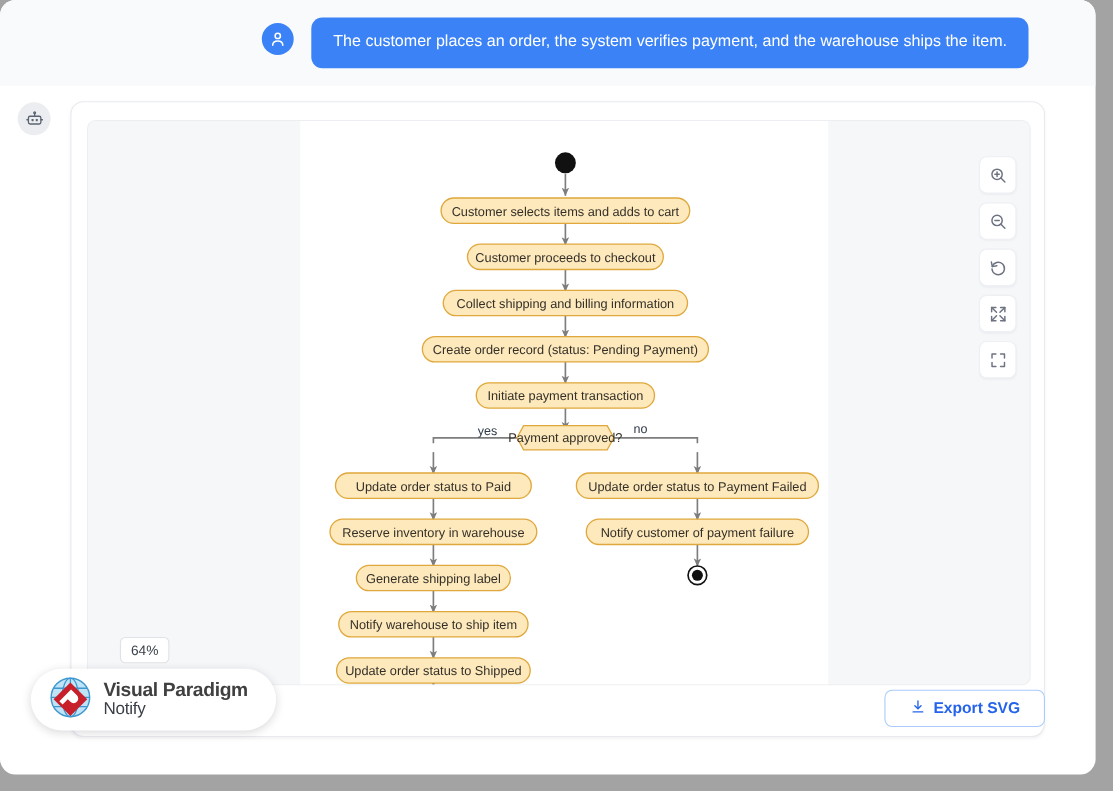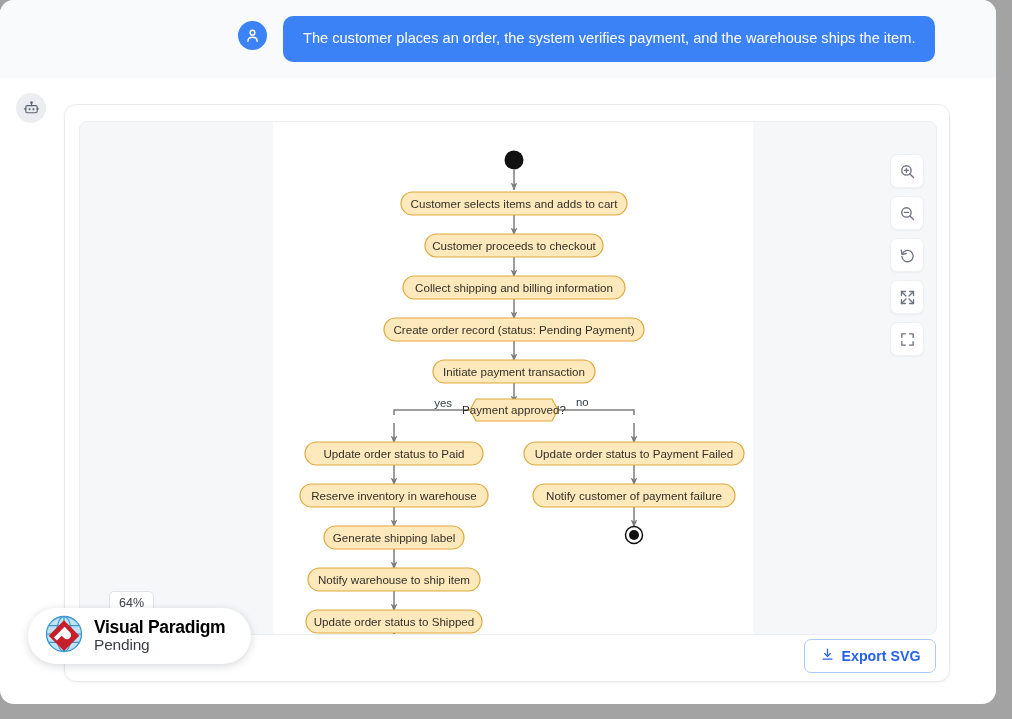--- a/index.html
+++ b/index.html
@@ -59,21 +59,21 @@
     left: 16px; top: 93px;
     width: 30px; height: 30px;
     border-radius: 50%;
     background: #ebedf0;
     display: flex; align-items: center; justify-content: center;
   }
 
   
   #diagram-card {
     position: absolute;
-    left: 64px; top: 104px;
+    left: 64px; top: 92px;
     width: 886px; height: 578px;
     background: #ffffff;
     border: 1px solid #e8eaee;
     border-radius: 12px;
     box-shadow: 0 1px 3px rgba(16,24,40,0.05);
   }
   #canvas-wrap {
     position: absolute;
     left: 14px; top: 16px;
     width: 858px; height: 514px;
@@ -124,21 +124,21 @@
     font-size: 12.5px;
     color: #3a4049;
     text-align: center;
     cursor: pointer;
   }
 
   
   #export-btn {
     position: absolute;
     left: 739px; top: 534px;
-    width: 132px; height: 34px;
+    width: 146px; height: 34px;
     border: 1px solid #a9cbfb;
     border-radius: 7px;
     background: #ffffff;
     color: #2563eb;
     font-size: 14.2px;
     font-weight: bold;
     display: flex; align-items: center; justify-content: center;
     gap: 7px;
     cursor: pointer;
   }
@@ -150,21 +150,21 @@
     height: 56px;
     padding: 0 26px 0 16px;
     background: #ffffff;
     border-radius: 28px;
     box-shadow: 0 2px 9px rgba(16,24,40,0.17);
     display: flex; align-items: center; gap: 10px;
     z-index: 5;
   }
   #wm-text { line-height: 1.02; }
   #wm-line1 {
-    font-size: 17.5px; font-weight: bold; color: #000000;
+    font-size: 17.5px; font-weight: bold; color: #404040;
     letter-spacing: -0.3px;
   }
   #wm-line2 {
     font-size: 15.5px; color: #3a3f47; letter-spacing: -0.2px;
   }
 
   
   .node-label {
     font-family: "Liberation Sans", sans-serif;
     font-size: 11.6px;
@@ -378,17 +378,17 @@
           <line x1="24" y1="3" x2="24" y2="45"></line>
         </g>
         <g transform="translate(24,26) rotate(45)">
           <rect x="-13" y="-13" width="26" height="26" fill="#c8202a"></rect>
           <path d="M-7,-8 h9 a5,5 0 0 1 0,10 h-4 v8 h-5 z" fill="#ffffff"></path>
         </g>
       </svg>
     </span>
     <span id="wm-text">
       <div id="wm-line1">Visual Paradigm</div>
-      <div id="wm-line2">Pending</div>
+      <div id="wm-line2">Notify</div>
     </span>
   </div>
 
 </div>
 
 </body></html>

